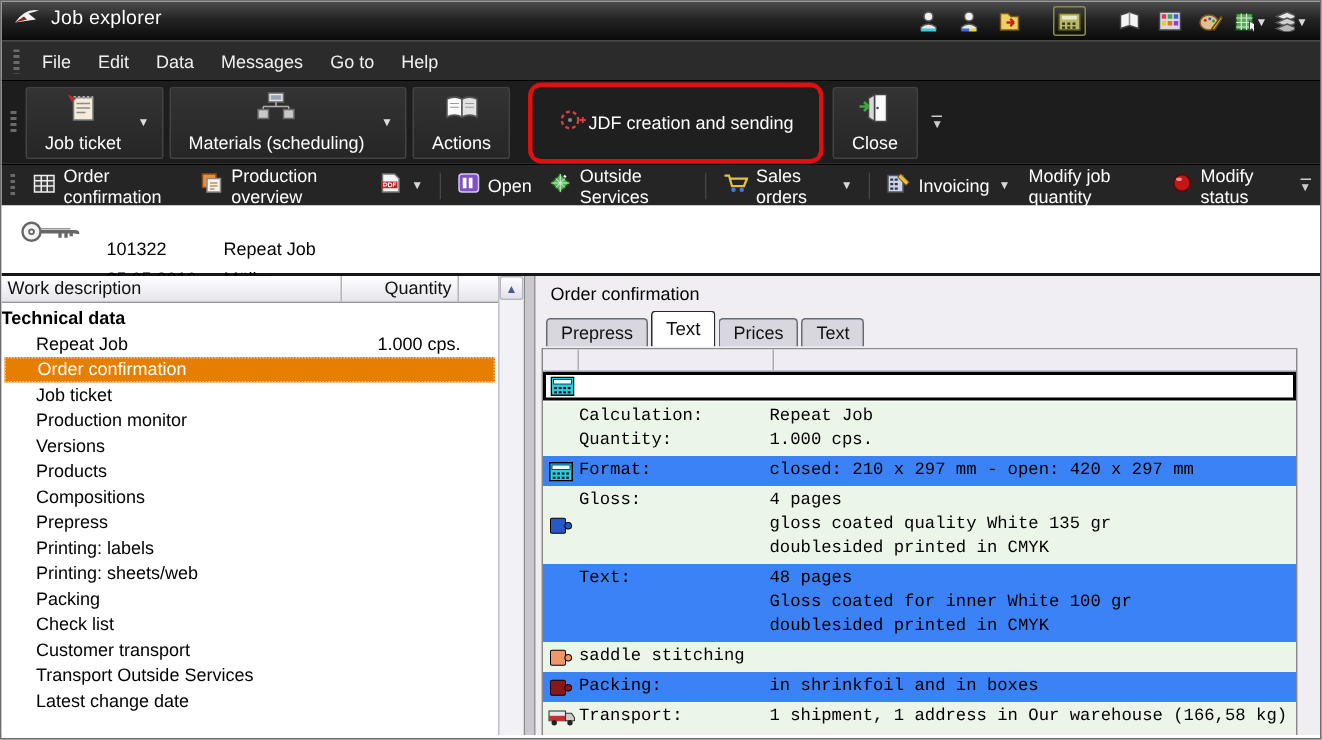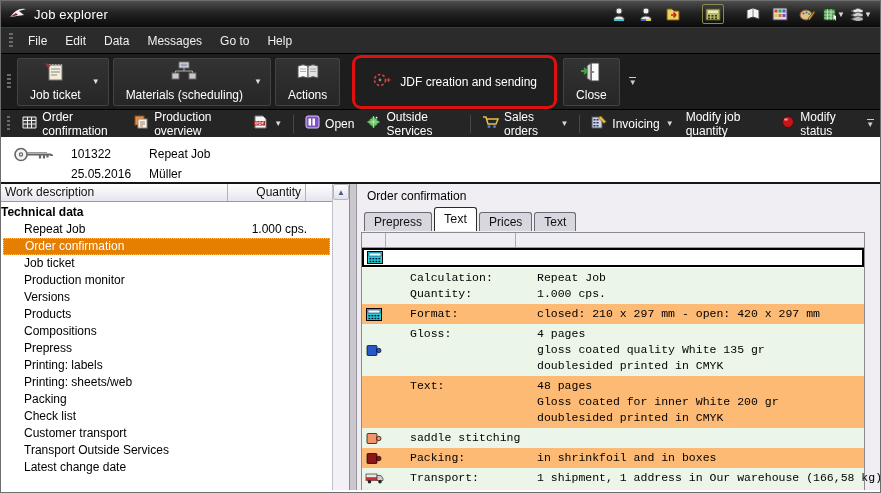--- a/index.html
+++ b/index.html
@@ -5,21 +5,21 @@
   * { margin:0; padding:0; box-sizing:border-box; }
   body { background:#9a9a9a; font-family:"Liberation Sans", sans-serif; }
   .window {
     position:relative; width:881px; height:493px; background:#fff;
     border:1px solid #6e6e6e; overflow:hidden;
   }
 
   
   .titlebar {
     height:26px; background:linear-gradient(180deg,#4e4e4e 0%,#232323 45%,#0a0a0a 100%);
-    display:flex; align-items:center; padding:12px 8px; color:#fff;
+    display:flex; padding:3px 8px; color:#fff;
   }
   .titlebar .app-title { font-size:13px; margin-left:7px; letter-spacing:.2px; }
   .titlebar .spacer { flex:1; }
   .tb-icons { display:flex; align-items:center; gap:5px; }
   .tb-ic {
     width:22px; height:20px; display:flex; align-items:center; justify-content:center;
     border-radius:2px;
   }
   .tb-group-sep { width:8px; }
   .caret { color:#d8d8d8; font-size:8px; margin-left:1px; }
@@ -43,21 +43,21 @@
   .tbtn {
     height:48px; background:linear-gradient(180deg,#333 0%,#262626 100%);
     border:1px solid #434343; border-radius:2px; color:#fff; font-size:12px;
     display:flex; align-items:center; padding:0 8px; margin-right:4px;
   }
   .tbtn .stack { display:flex; flex-direction:column; align-items:center; gap:2px; padding:0 4px; }
   .tbtn .dd { color:#ddd; font-size:8px; margin-left:7px; }
   .jdf-wrap {
     border:3px solid #e01010; border-radius:9px; padding:1px; margin:0 6px 0 8px;
   }
-  .jdf-btn { display:flex; align-items:center; gap:8px; height:46px; padding:0 16px; margin:0;
+  .jdf-btn { display:flex; align-items:center; height:46px; padding:0 16px; margin:0;
     background:#1f1f1f; border:none; }
   .overflow-btn {
     width:14px; height:44px; display:flex; flex-direction:column; align-items:center;
     justify-content:center; gap:2px; color:#ccc; margin-left:2px;
   }
   .overflow-btn .bar { width:7px; height:1px; background:#ccc; }
   .overflow-btn .arr { font-size:8px; line-height:6px; }
 
   
   .toolbar-nav {
@@ -66,21 +66,21 @@
   }
   .nav-item { display:flex; align-items:center; gap:5px; padding:2px 6px; }
   .nav-sep { width:1px; height:18px; background:#0c0c0c; border-right:1px solid #474747; margin:0 5px; }
   .toolbar-nav .spacer { flex:1; }
 
   
   .jobinfo {
     height:47px; background:#fff; color:#000; font-size:12px;
     display:flex; padding:7px 0 0 12px; border-bottom:2px solid #161616;
   }
-  .jobinfo .col { margin-left:18px; line-height:20px; }
+  .jobinfo .col { margin-left:18px; line-height:20px;margin-top:12px; }
   .jobinfo .col div { white-space:nowrap; }
 
   
   .content { display:flex; height:306px; background:#c9c6cc; }
 
   
   .tree-panel { width:349px; background:#ffffff; position:relative; border-right:1px solid #8a8a8a; }
   .tree-header {
     height:18px; display:flex; font-size:12px; color:#111;
     background:linear-gradient(180deg,#fff,#e6e4ec); border-bottom:1px solid #9a98a2;
@@ -127,23 +127,23 @@
     height:264px; display:flex; flex-direction:column;
   }
   .dt-header { height:15px; display:flex; background:#efedf3; border-bottom:1px solid #9a98a2; flex:none; }
   .dt-hc { border-right:1px solid #aeacb6; height:100%; }
   .dt-h1 { width:24px; } .dt-h2 { width:130px; } .dt-h3 { flex:1; border-right:none; }
   .dt-selected {
     height:19px; border:2px solid #000; display:flex; align-items:center;
     background:#fff; flex:none; margin-bottom:1px;
   }
   .dt-selected .ic { width:22px; display:flex; justify-content:center; }
-  .blk { display:flex; padding:2px 0; flex:none;gap:24px; }
+  .blk { display:flex; padding:2px 0; flex:none; }
   .blk.g { background:#ecf6e8; }
-  .blk.w { background:#fdba74;font-family:Liberation Mono, monospace; }
+  .blk.w { background:#3b82f6;font-family:Liberation Mono, monospace; }
   .blk .ic { width:24px; display:flex; align-items:center; justify-content:center; flex:none; }
   .blk .tx { flex:1; }
   .ln { display:flex; line-height:16px; white-space:nowrap; }
   .ln .lb { width:127px; flex:none; }
   .ln .vl { flex:1; }
   .dt-fill { flex:1; background:#f2eeee; }
 </style>
 </head>
 <body>
 
@@ -630,21 +630,21 @@
 
         <div class="blk w">
           <span class="ic"></span>
           <span class="tx">
             <span class="ln">
                 <span class="lb">Text:</span>
                 <span class="vl">48 pages</span>
               </span>
             <span class="ln">
                 <span class="lb"></span>
-                <span class="vl">Gloss coated for inner White 200 gr</span>
+                <span class="vl">Gloss coated for inner White 100 gr</span>
               </span>
             <span class="ln">
                 <span class="lb"></span>
                 <span class="vl">doublesided printed in CMYK</span>
               </span>
           </span>
         </div>
 
         <div class="blk g">
           <span class="ic">

